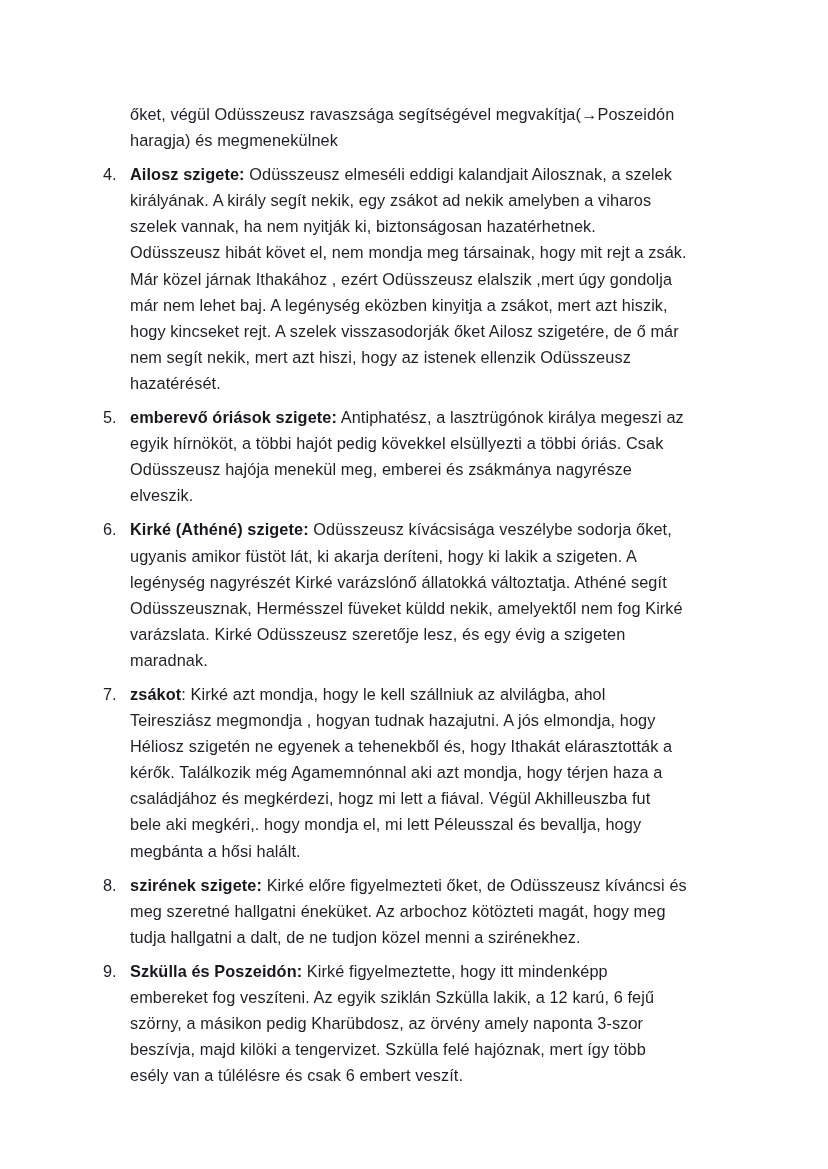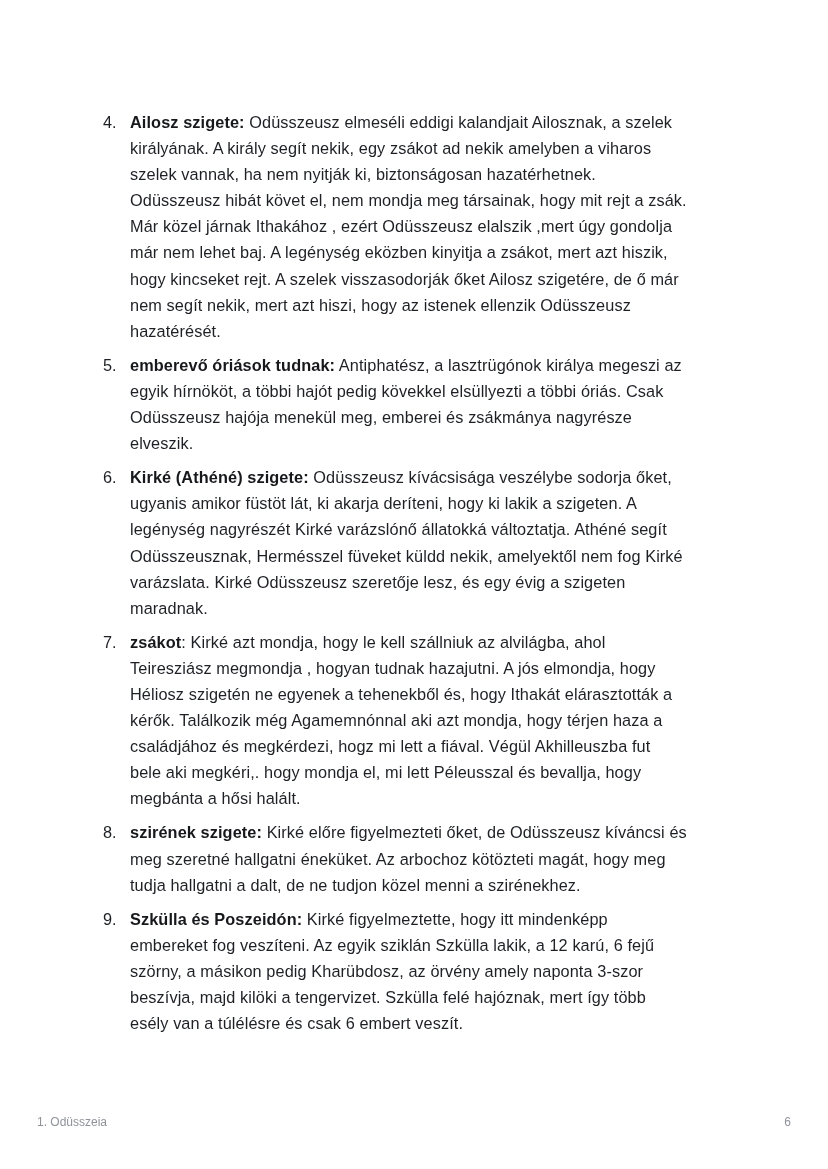--- a/index.html
+++ b/index.html
@@ -58,37 +58,39 @@
     color: #8e9299;
   }
 </style>
 </head>
 <body>
 
 <div class="page">
 
   <div class="content">
 
+    <p class="para">őket, végül Odüsszeusz ravaszsága segítségével megvakítja(→Poszeidón
+haragja) és megmenekülnek</p>
 
     <div class="item">
       <span class="num">4.</span>
       <p class="para"><b>Ailosz szigete:</b><span> Odüsszeusz elmeséli eddigi kalandjait Ailosznak, a szelek
 királyának. A király segít nekik, egy zsákot ad nekik amelyben a viharos
 szelek vannak, ha nem nyitják ki, biztonságosan hazatérhetnek.
 Odüsszeusz hibát követ el, nem mondja meg társainak, hogy mit rejt a zsák.
 Már közel járnak Ithakához , ezért Odüsszeusz elalszik ,mert úgy gondolja
 már nem lehet baj. A legénység eközben kinyitja a zsákot, mert azt hiszik,
 hogy kincseket rejt. A szelek visszasodorják őket Ailosz szigetére, de ő már
 nem segít nekik, mert azt hiszi, hogy az istenek ellenzik Odüsszeusz
 hazatérését.</span></p>
     </div>
 
     <div class="item">
       <span class="num">5.</span>
-      <p class="para"><b>emberevő óriások tudnak:</b><span> Antiphatész, a lasztrügónok királya megeszi az
+      <p class="para"><b>emberevő óriások szigete:</b><span> Antiphatész, a lasztrügónok királya megeszi az
 egyik hírnököt, a többi hajót pedig kövekkel elsüllyezti a többi óriás. Csak
 Odüsszeusz hajója menekül meg, emberei és zsákmánya nagyrésze
 elveszik.</span></p>
     </div>
 
     <div class="item">
       <span class="num">6.</span>
       <p class="para"><b>Kirké (Athéné) szigete:</b><span> Odüsszeusz kívácsisága veszélybe sodorja őket,
 ugyanis amikor füstöt lát, ki akarja deríteni, hogy ki lakik a szigeten. A
 legénység nagyrészét Kirké varázslónő állatokká változtatja. Athéné segít
@@ -119,18 +121,14 @@
       <span class="num">9.</span>
       <p class="para"><b>Szkülla és Poszeidón:</b><span> Kirké figyelmeztette, hogy itt mindenképp
 embereket fog veszíteni. Az egyik sziklán Szkülla lakik, a 12 karú, 6 fejű
 szörny, a másikon pedig Kharübdosz, az örvény amely naponta 3-szor
 beszívja, majd kilöki a tengervizet. Szkülla felé hajóznak, mert így több
 esély van a túlélésre és csak 6 embert veszít.</span></p>
     </div>
 
   </div>
 
-  <div class="footer">
-    <span>1. Odüsszeia</span>
-    <span>6</span>
-  </div>
 
 </div>
 
 </body></html>

